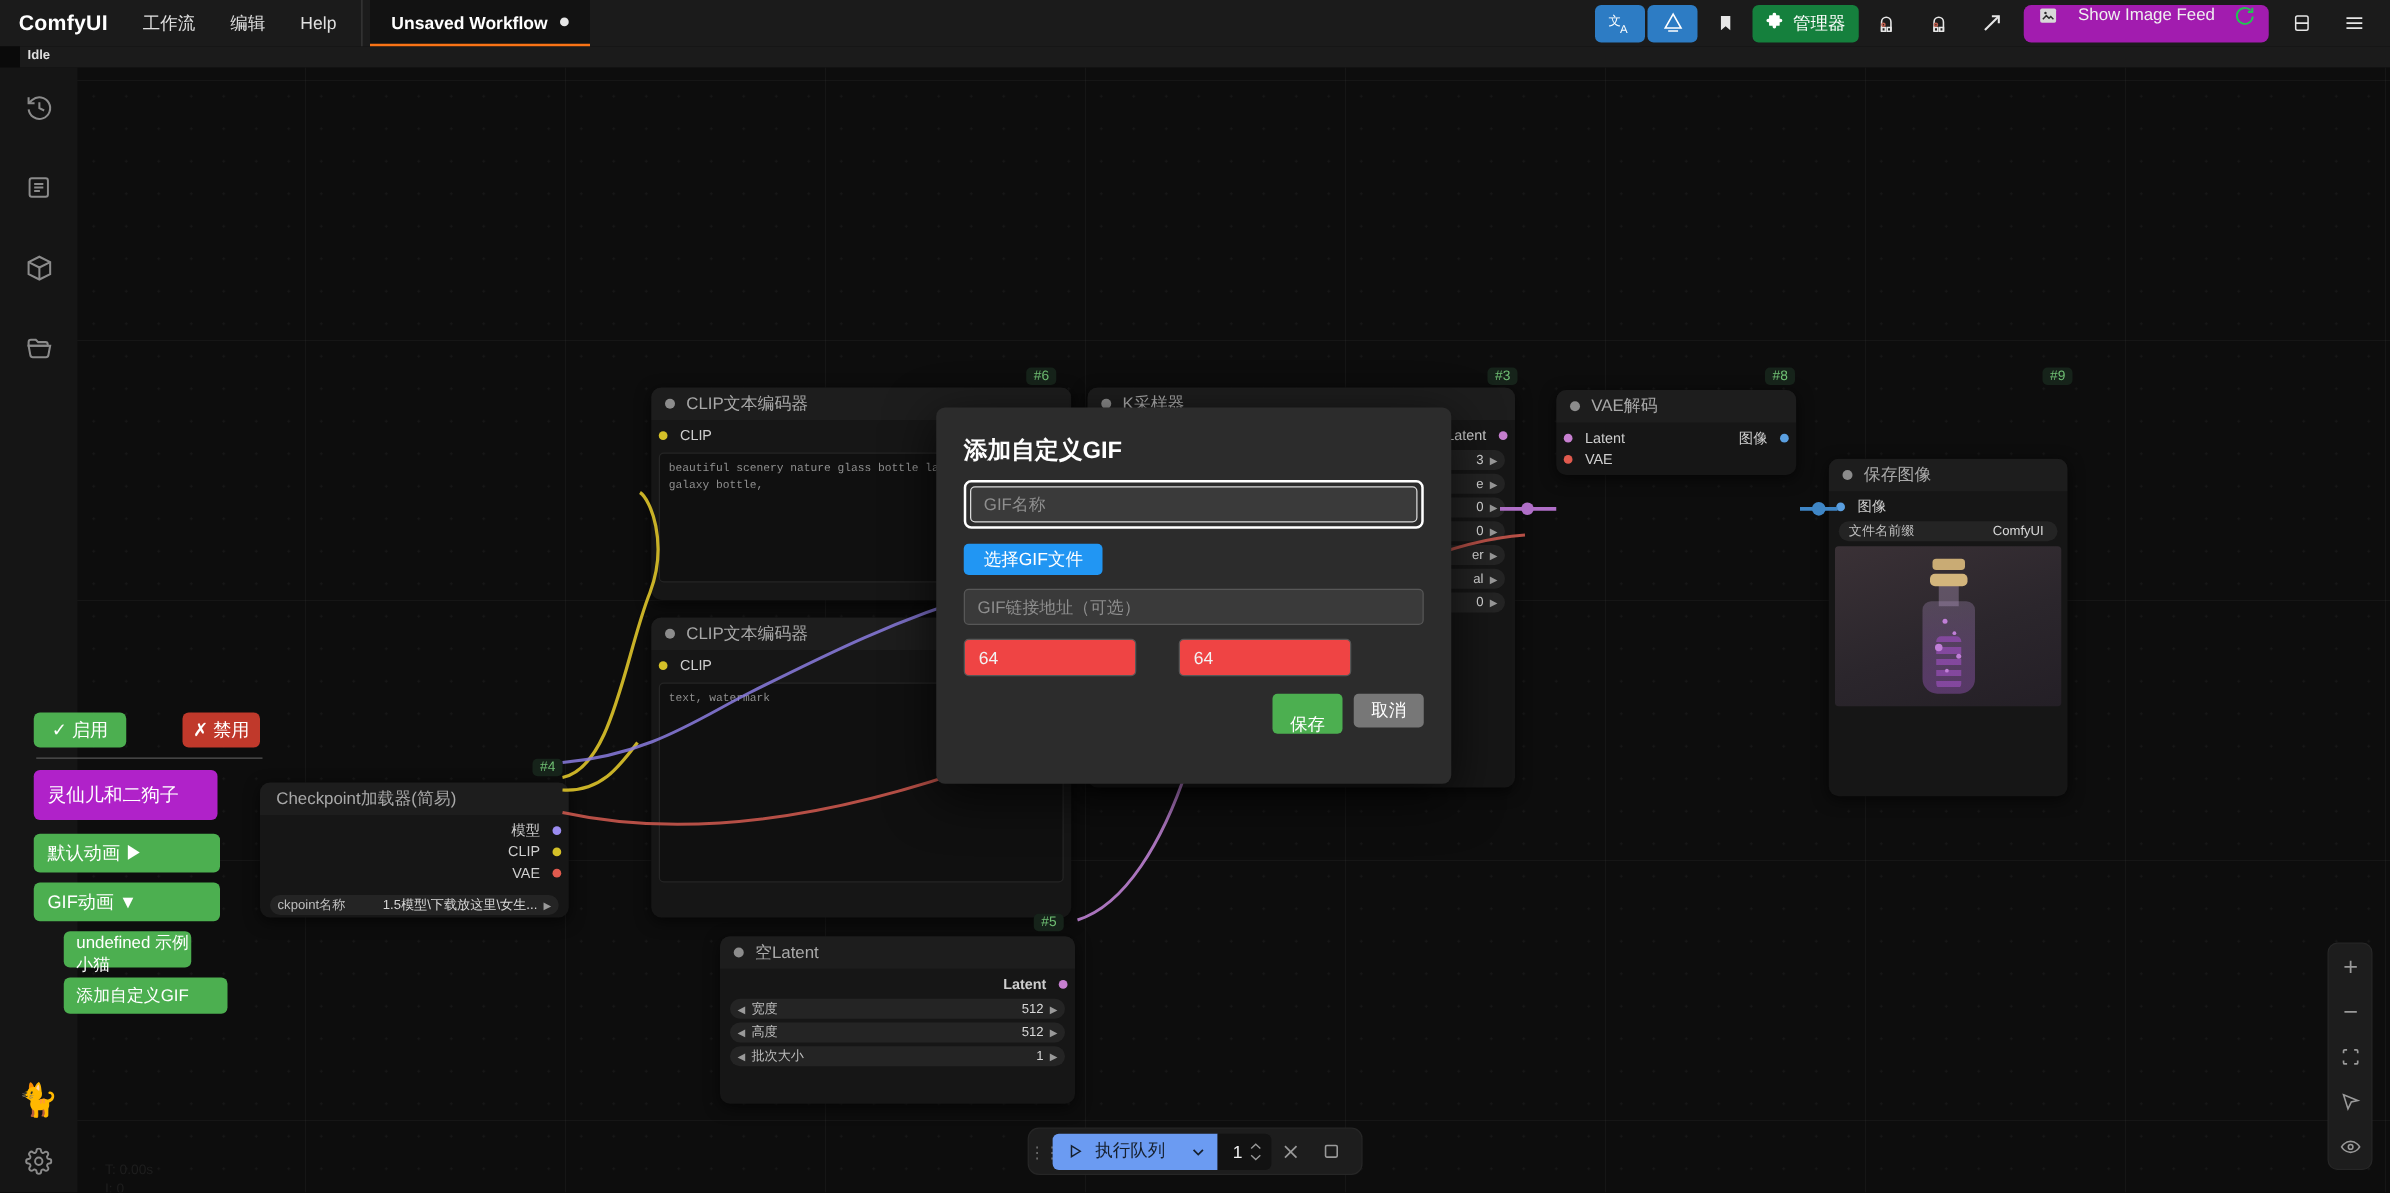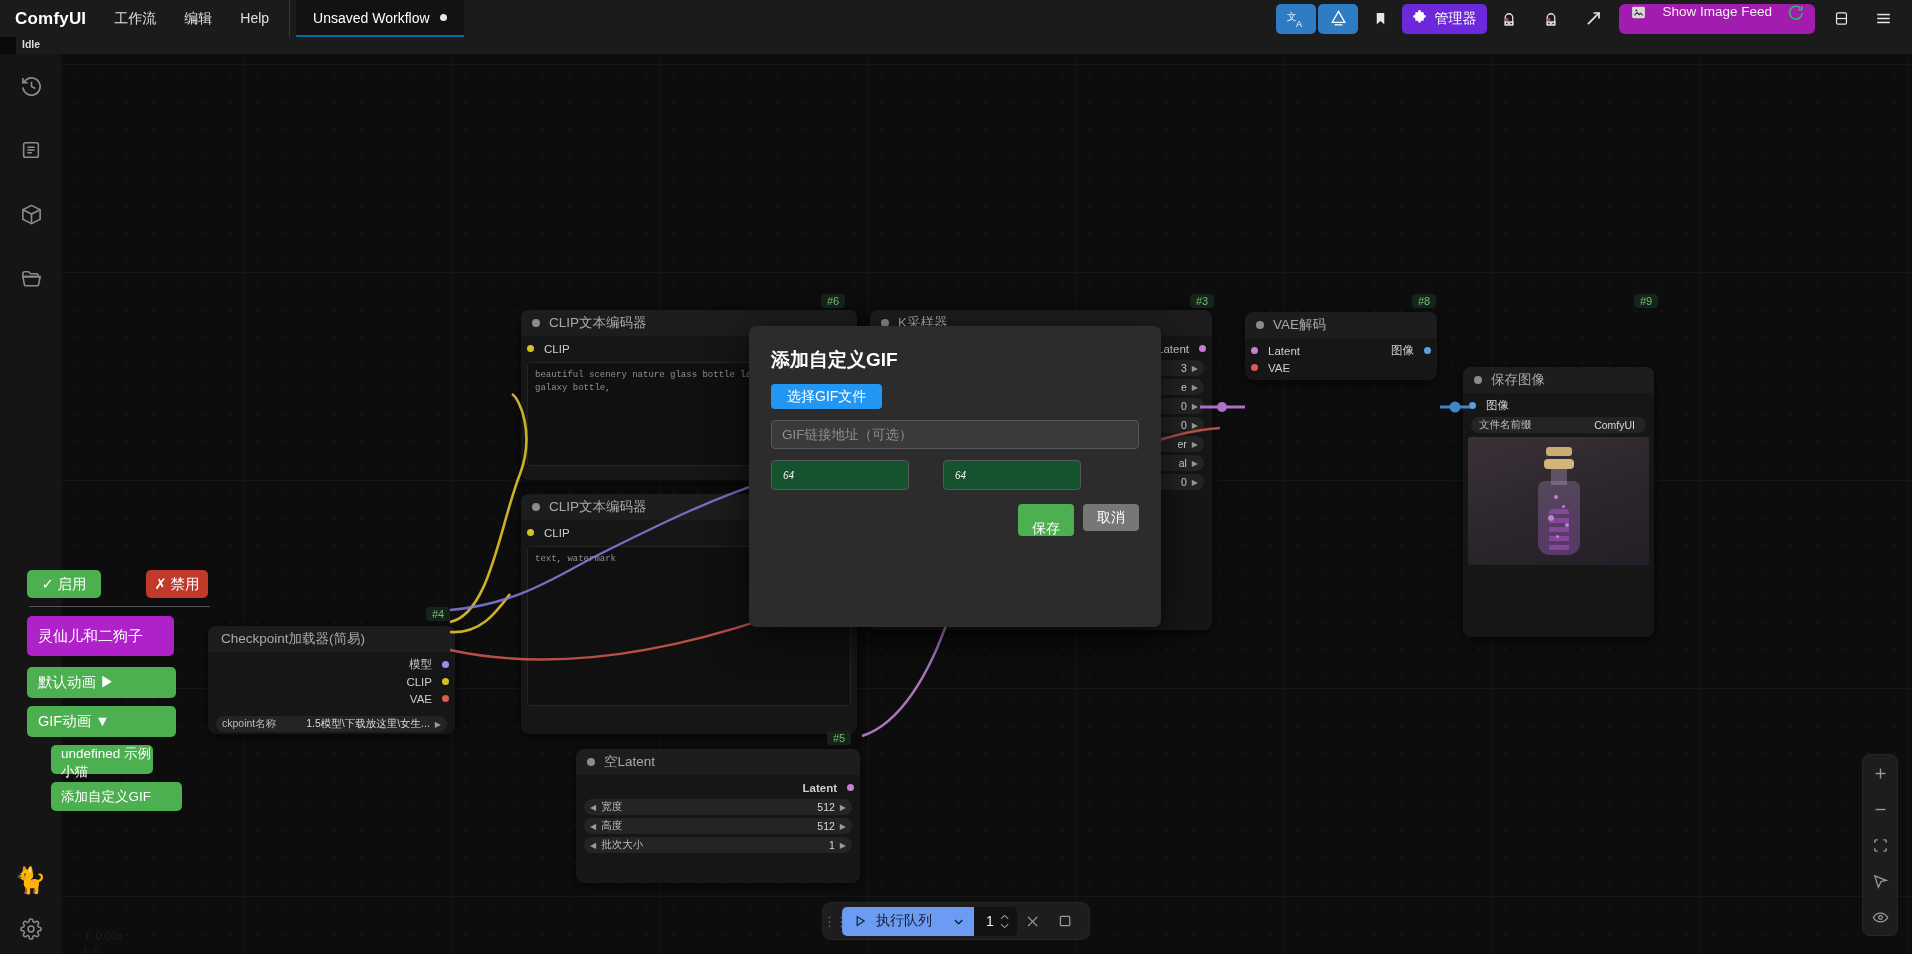--- a/index.html
+++ b/index.html
@@ -26,40 +26,41 @@
   }
   .menu-item {
     font-size: 14px; color: #e0e0e0; padding: 0 14px; line-height: 37px;
     cursor: default;
   }
   .menu-sep {
     width: 1px; height: 37px; background: #3a3a3a; margin: 0 6px;
   }
   .wf-tab {
     height: 37px; display: flex; align-items: center; gap: 10px;
-    padding: 0 17px; border-bottom: 2px solid #0369a1;
+    padding: 0 17px; border-bottom: 2px solid #f97316;
     background: #121212;
+    font-weight: bold;
   }
   .wf-tab .label { font-size: 14px; color: #ffffff; }
   .wf-tab .dot {
     width: 7px; height: 7px; border-radius: 50%; background: #e6e6e6;
   }
   .topbar-right {
     margin-left: auto; display: flex; align-items: center; gap: 0;
     padding-right: 8px; height: 37px;
   }
   .tbtn {
     width: 40px; height: 30px; display: flex; align-items: center;
     justify-content: center; border-radius: 5px; margin: 0 1px;
     color: #e6e6e6; cursor: pointer;
   }
   .tbtn.accent { background: #2d7cc4; color: #fff; }
   .manager-btn {
     display: flex; align-items: center; gap: 6px;
-    background: #6d28d9; color: #fff; height: 30px; padding: 0 11px 0 9px;
+    background: #15803d; color: #fff; height: 30px; padding: 0 11px 0 9px;
     border-radius: 5px; font-size: 14px; cursor: pointer; margin: 0 1px;
   }
   .feed-group {
     display: flex; align-items: flex-start; gap: 15px; background: #a21caf;
     border-radius: 6px; height: 30px; padding: 0 11px; margin: 0 5px;
     cursor: pointer;
   }
   .feed-group .txt { font-size: 13.5px; color: #f0f0f0; white-space: nowrap; }
 
   
@@ -288,25 +289,24 @@
   }
   .m-input2::placeholder { color: #8e8e8e; }
   .m-filebtn {
     background: #2196f3; border: none; color: #fff; font-size: 14px;
     height: 25px; padding: 0 16px; border-radius: 4px; cursor: pointer;
     font-family: "Liberation Sans", sans-serif; margin-bottom: 11px;
     display: block;
   }
   .m-dims { display: flex; gap: 34px; margin-top: 11px; }
   .m-dim {
-    width: 138px; height: 30px; background: #14532d;
+    width: 138px; height: 30px; background: #ef4444;
     border: 1px solid #575757; border-radius: 4px;
-    color: #f2f2f2; font-size: 10px; padding: 0 11px;
+    color: #f2f2f2; font-size: 14px; padding: 0 11px;
     font-family: "Liberation Sans", sans-serif;
-    font-style: italic;
   }
   .m-actions {
     display: flex; gap: 9px; justify-content: flex-end; margin-top: 14px;
   }
   .m-save {
     background: #4caf50; border: none; color: #fff; font-size: 14px;
     height: 27px; padding: 16px 14px; border-radius: 4px; cursor: pointer;
     font-family: "Liberation Sans", sans-serif;
   }
   .m-cancel {
@@ -752,20 +752,23 @@
       </div>
     </div>
   </div>
 
   <div class="statusstrip">
     <div class="idle">Idle</div>
   </div>
 
   <div class="modal">
     <div class="modal-title">添加自定义GIF</div>
+    <div class="m-focus-wrap">
+      <input class="m-input" type="text" placeholder="GIF名称" style="">
+    </div>
     <button class="m-filebtn">选择GIF文件</button>
     <input class="m-input2" type="text" placeholder="GIF链接地址（可选）" style="">
     <div class="m-dims">
       <input class="m-dim" type="text" value="64" style="">
       <input class="m-dim" type="text" value="64" style="">
     </div>
     <div class="m-actions">
       <button class="m-save">保存</button>
       <button class="m-cancel">取消</button>
     </div>

